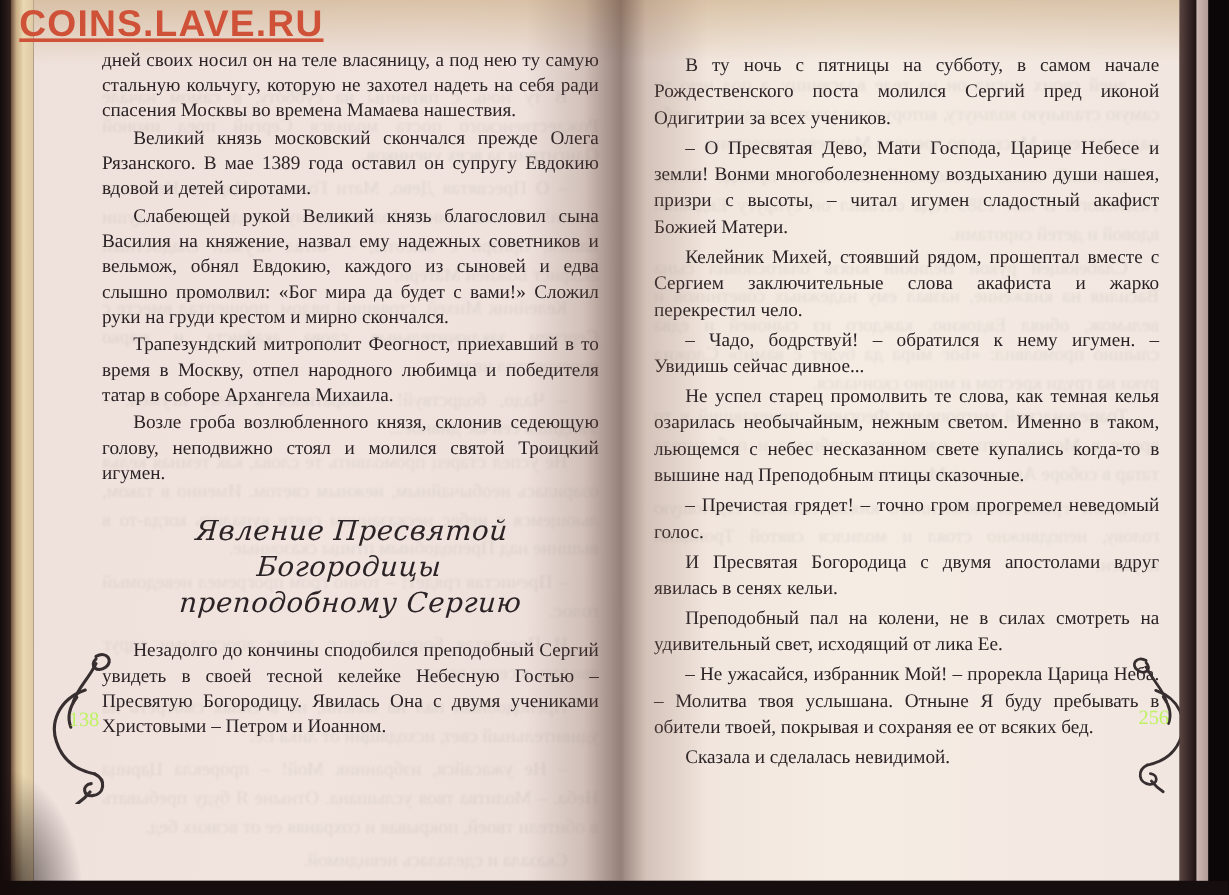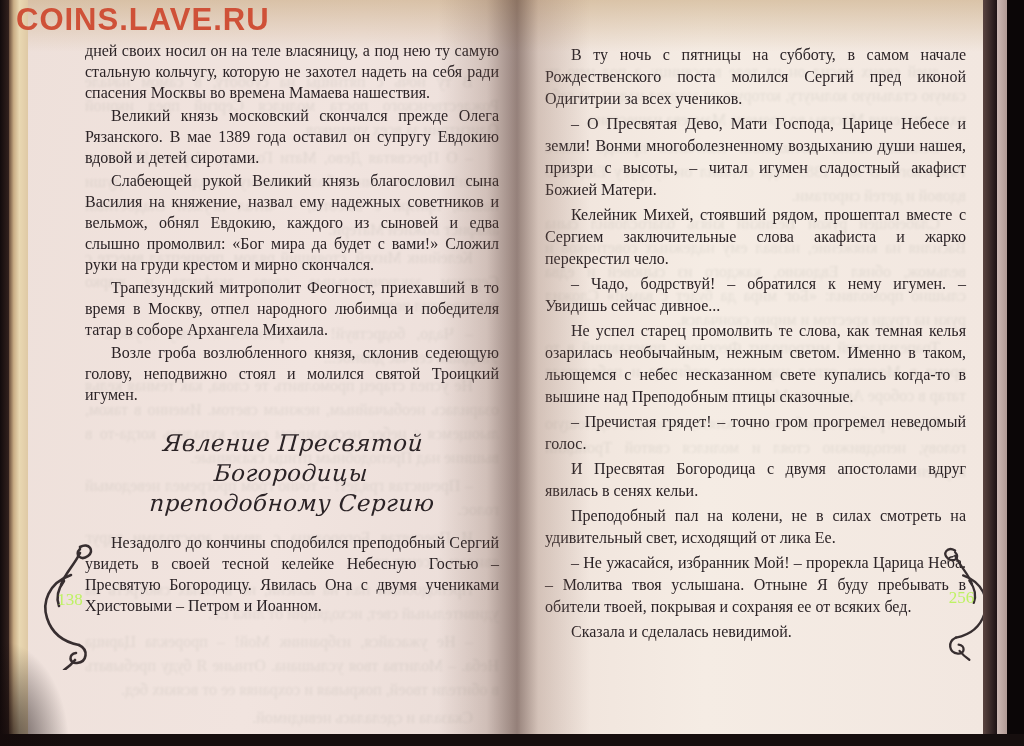--- a/index.html
+++ b/index.html
@@ -25,21 +25,21 @@
     background:linear-gradient(90deg,#efe2da 0%,#f5ece4 40%,#f2e7e0 100%);}
   .top-tan{position:absolute;left:28px;top:0;width:955px;height:52px;
     background:linear-gradient(180deg,rgba(198,166,122,0.55),rgba(198,166,122,0));pointer-events:none;}
   .gutter{position:absolute;left:438px;top:0;width:152px;height:734px;pointer-events:none;
     background:linear-gradient(90deg,rgba(110,80,66,0) 0%,rgba(110,80,66,0.22) 32%,rgba(78,52,44,0.55) 52%,rgba(140,108,94,0.28) 66%,rgba(140,108,94,0) 100%);}
   .corner-shadow{position:absolute;left:0;top:640px;width:70px;height:106px;pointer-events:none;
     background:radial-gradient(ellipse at 0% 100%,rgba(20,10,10,0.8),rgba(20,10,10,0) 70%);}
 
   
   .watermark{position:absolute;left:16px;top:2px;font-family:"Liberation Sans","DejaVu Sans",sans-serif;
-    font-weight:bold;font-size:31px;letter-spacing:1px;color:#cf5138;}
+    font-weight:bold;font-size:31px;letter-spacing:1px;color:#cf5138;text-decoration:underline;}
 
   
   .textcol{position:absolute;color:#2b2326;text-align:justify;}
   .textcol-left{left:85px;top:40px;width:414px;font-size:16px;line-height:21px;}
   .textcol-right{left:545px;top:44px;width:421px;font-size:16px;line-height:22px;}
   .textcol p{margin:0 0 2px 0;text-indent:26px;}
   .textcol-right p{margin:0 0 3px 0;}
   .no-first-indent p:first-child{text-indent:0;}
 
   

